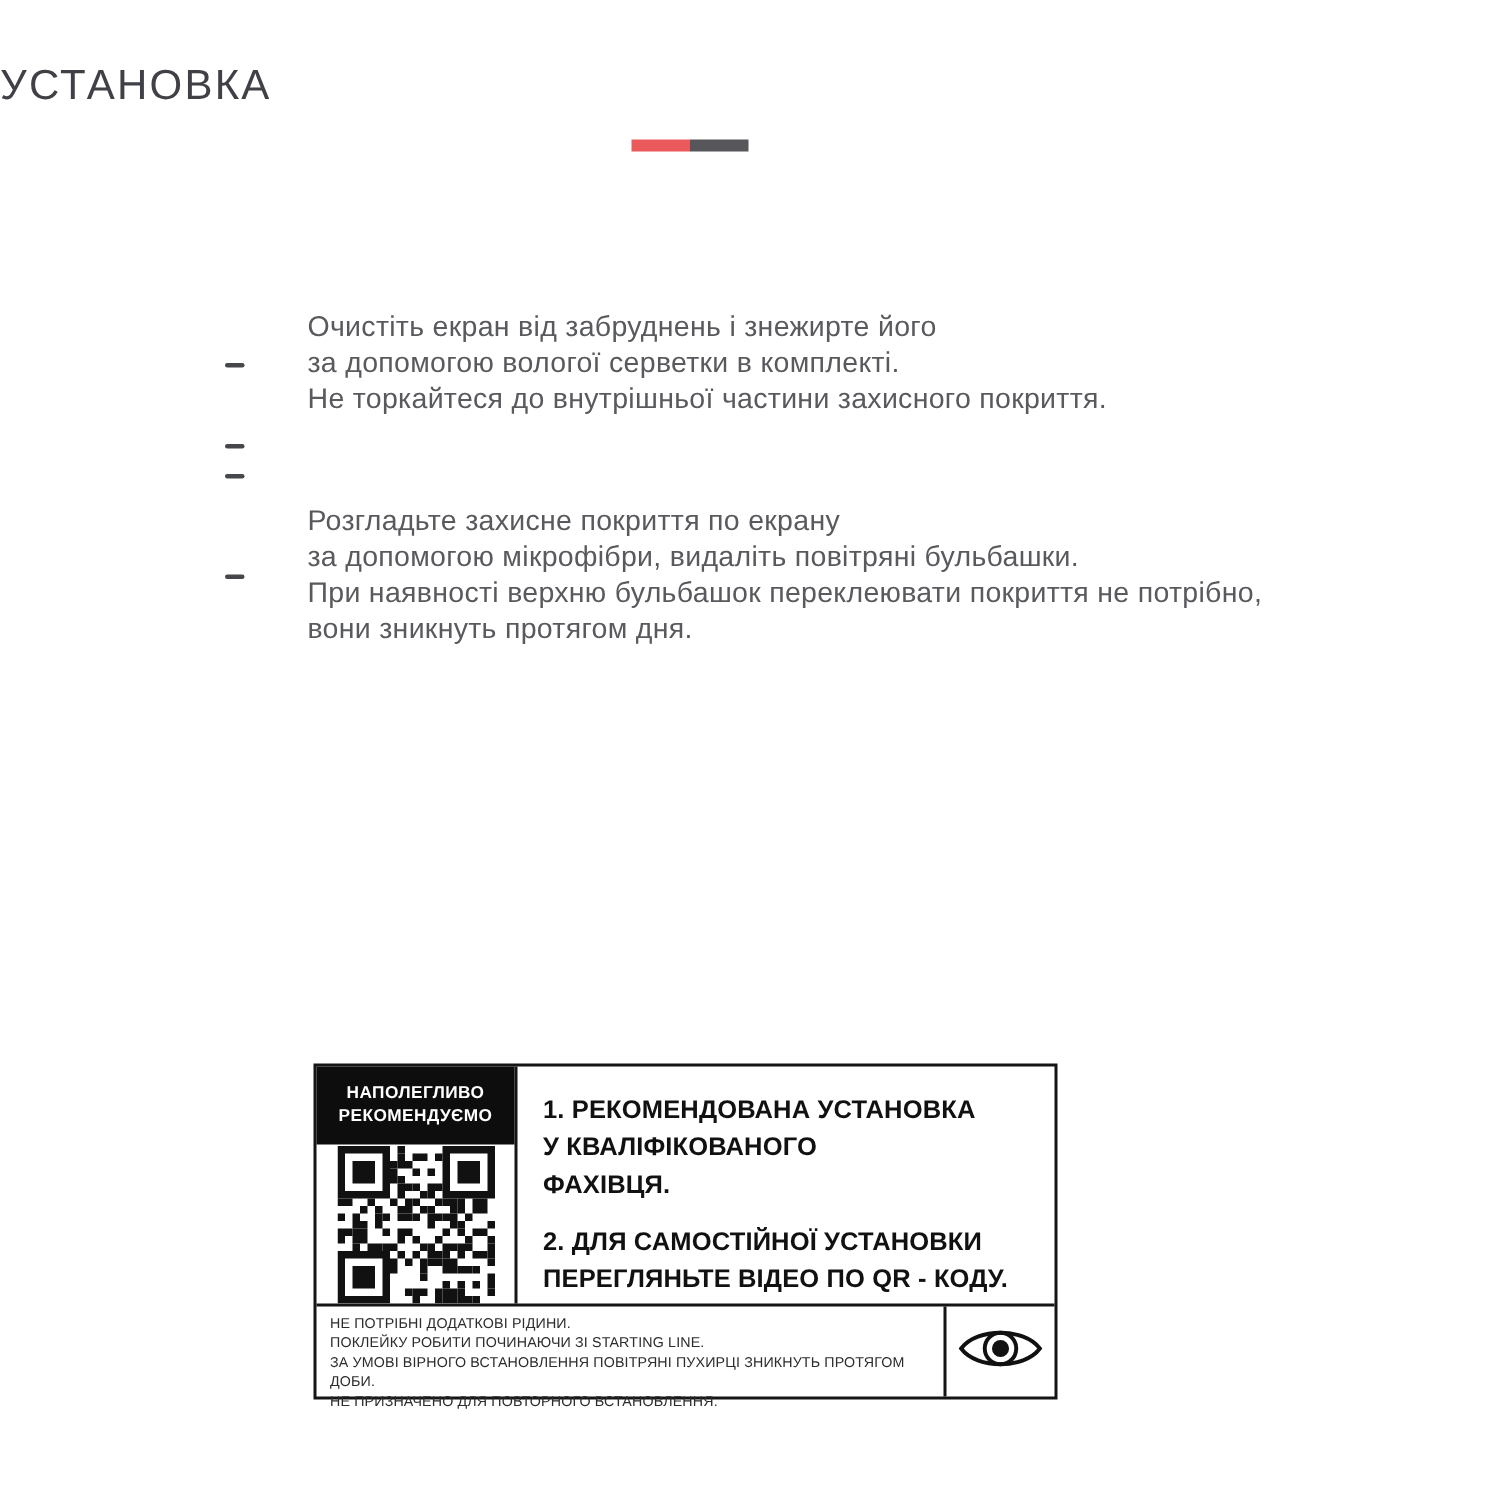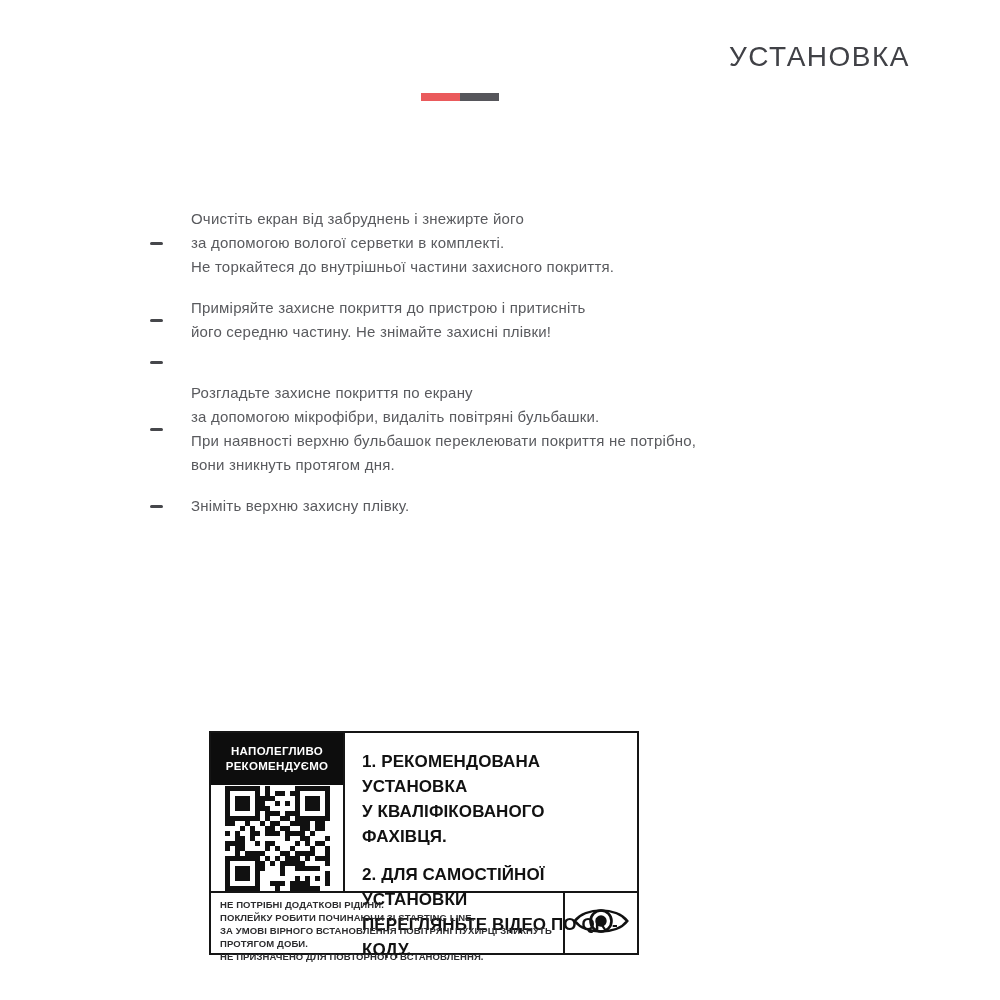--- a/index.html
+++ b/index.html
@@ -1,58 +1,58 @@
 <!DOCTYPE html>
 <html><head>
 <meta charset="utf-8">
 <style>
   * { margin: 0; padding: 0; box-sizing: border-box; }
   html, body { width: 1000px; height: 1000px; background: #ffffff; }
   body { font-family: "Liberation Sans", sans-serif; position: relative; color: #55565a; }
 
   .page-title {
     position: absolute; top: 41px; left: 0; width: 910px;
-    text-align: right; font-size: 28px; font-weight: 500;
+    text-align: left; font-size: 28px; font-weight: 500;
     letter-spacing: 1.5px; color: #404146;
   }
   .divider { position: absolute; top: 93px; left: 421px; width: 78px; height: 8px; display: flex; }
   .divider .seg { width: 39px; height: 8px; }
 
   .instruction-list { position: absolute; top: 207px; left: 150px; width: 790px; }
   .instruction-item { display: flex; align-items: center; margin-bottom: 17px; }
   .dash-bullet {
     flex: 0 0 13px; height: 3px; background: #46474b; border-radius: 2px;
   }
   .instruction-text {
-    margin-left: 28px; font-size: 15px; line-height: 24px;
+    margin-left: 42px; font-size: 19px; line-height: 24px;
     color: #595a5e; letter-spacing: 0.2px; white-space: pre-line;
   }
 
   .rec-box {
-    position: absolute; top: 731px; left: 209px; width: 430px; height: 224px;
+    position: absolute; top: 709px; left: 209px; width: 496px; height: 224px;
     border: 2px solid #151515; display: flex; flex-direction: column; color: #111;
   }
   .rec-top { flex: 1; display: flex; min-height: 0; }
   .rec-left { width: 134px; border-right: 2px solid #151515; display: flex; flex-direction: column; }
   .rec-badge {
     height: 52px; background: #0d0d0d; color: #ffffff;
     display: flex; align-items: center; justify-content: center; text-align: center;
     font-size: 11.5px; font-weight: 700; line-height: 1.3; letter-spacing: 0.3px;
     white-space: pre-line;
   }
   .qr-holder { flex: 1; display: flex; align-items: center; justify-content: center; }
   .rec-right { flex: 1; padding: 16px 10px 0 17px; }
   .rec-point {
     font-size: 17px; font-weight: 700; line-height: 25px;
     white-space: pre-line; letter-spacing: 0.1px;
   }
   .rec-point + .rec-point { margin-top: 13px; }
   .rec-bottom { height: 62px; border-top: 2px solid #151515; display: flex; }
   .rec-notes {
-    flex: 1; padding: 5px 6px 0 9px; font-size: 9.5px; font-weight: 700;
+    flex: 1; padding: 5px 6px 0 9px; font-size: 9.5px; font-weight: 400;
     line-height: 13px; color: #2c2c2e; white-space: pre-line; letter-spacing: 0.1px;
   }
   .eye-cell { width: 74px; border-left: 2px solid #151515; display: flex; align-items: center; justify-content: center; }
 </style>
 </head>
 <body>
 
 <h1 class="page-title">УСТАНОВКА</h1>
 
 <div class="divider">
@@ -62,36 +62,30 @@
 
 <div class="instruction-list">
   <div class="instruction-item">
     <span class="dash-bullet"></span>
     <div class="instruction-text">Очистіть екран від забруднень і знежирте його
 за допомогою вологої серветки в комплекті.
 Не торкайтеся до внутрішньої частини захисного покриття.</div>
   </div>
   <div class="instruction-item">
     <span class="dash-bullet"></span>
-    <div class="instruction-text">Приміряйте захисне покриття до пристрою і притисніть
-його середню частину. Не знімайте захисні плівки!</div>
   </div>
   <div class="instruction-item">
     <span class="dash-bullet"></span>
   </div>
   <div class="instruction-item">
     <span class="dash-bullet"></span>
     <div class="instruction-text">Розгладьте захисне покриття по екрану
 за допомогою мікрофібри, видаліть повітряні бульбашки.
 При наявності верхню бульбашок переклеювати покриття не потрібно,
 вони зникнуть протягом дня.</div>
-  </div>
-  <div class="instruction-item">
-    <span class="dash-bullet"></span>
-    <div class="instruction-text">Зніміть верхню захисну плівку.</div>
   </div>
 </div>
 
 <div class="rec-box">
   <div class="rec-top">
     <div class="rec-left">
       <div class="rec-badge">НАПОЛЕГЛИВО
 РЕКОМЕНДУЄМО</div>
       <div class="qr-holder">
           <svg width="105" height="105" viewBox="0 0 105 105" fill="#111">

